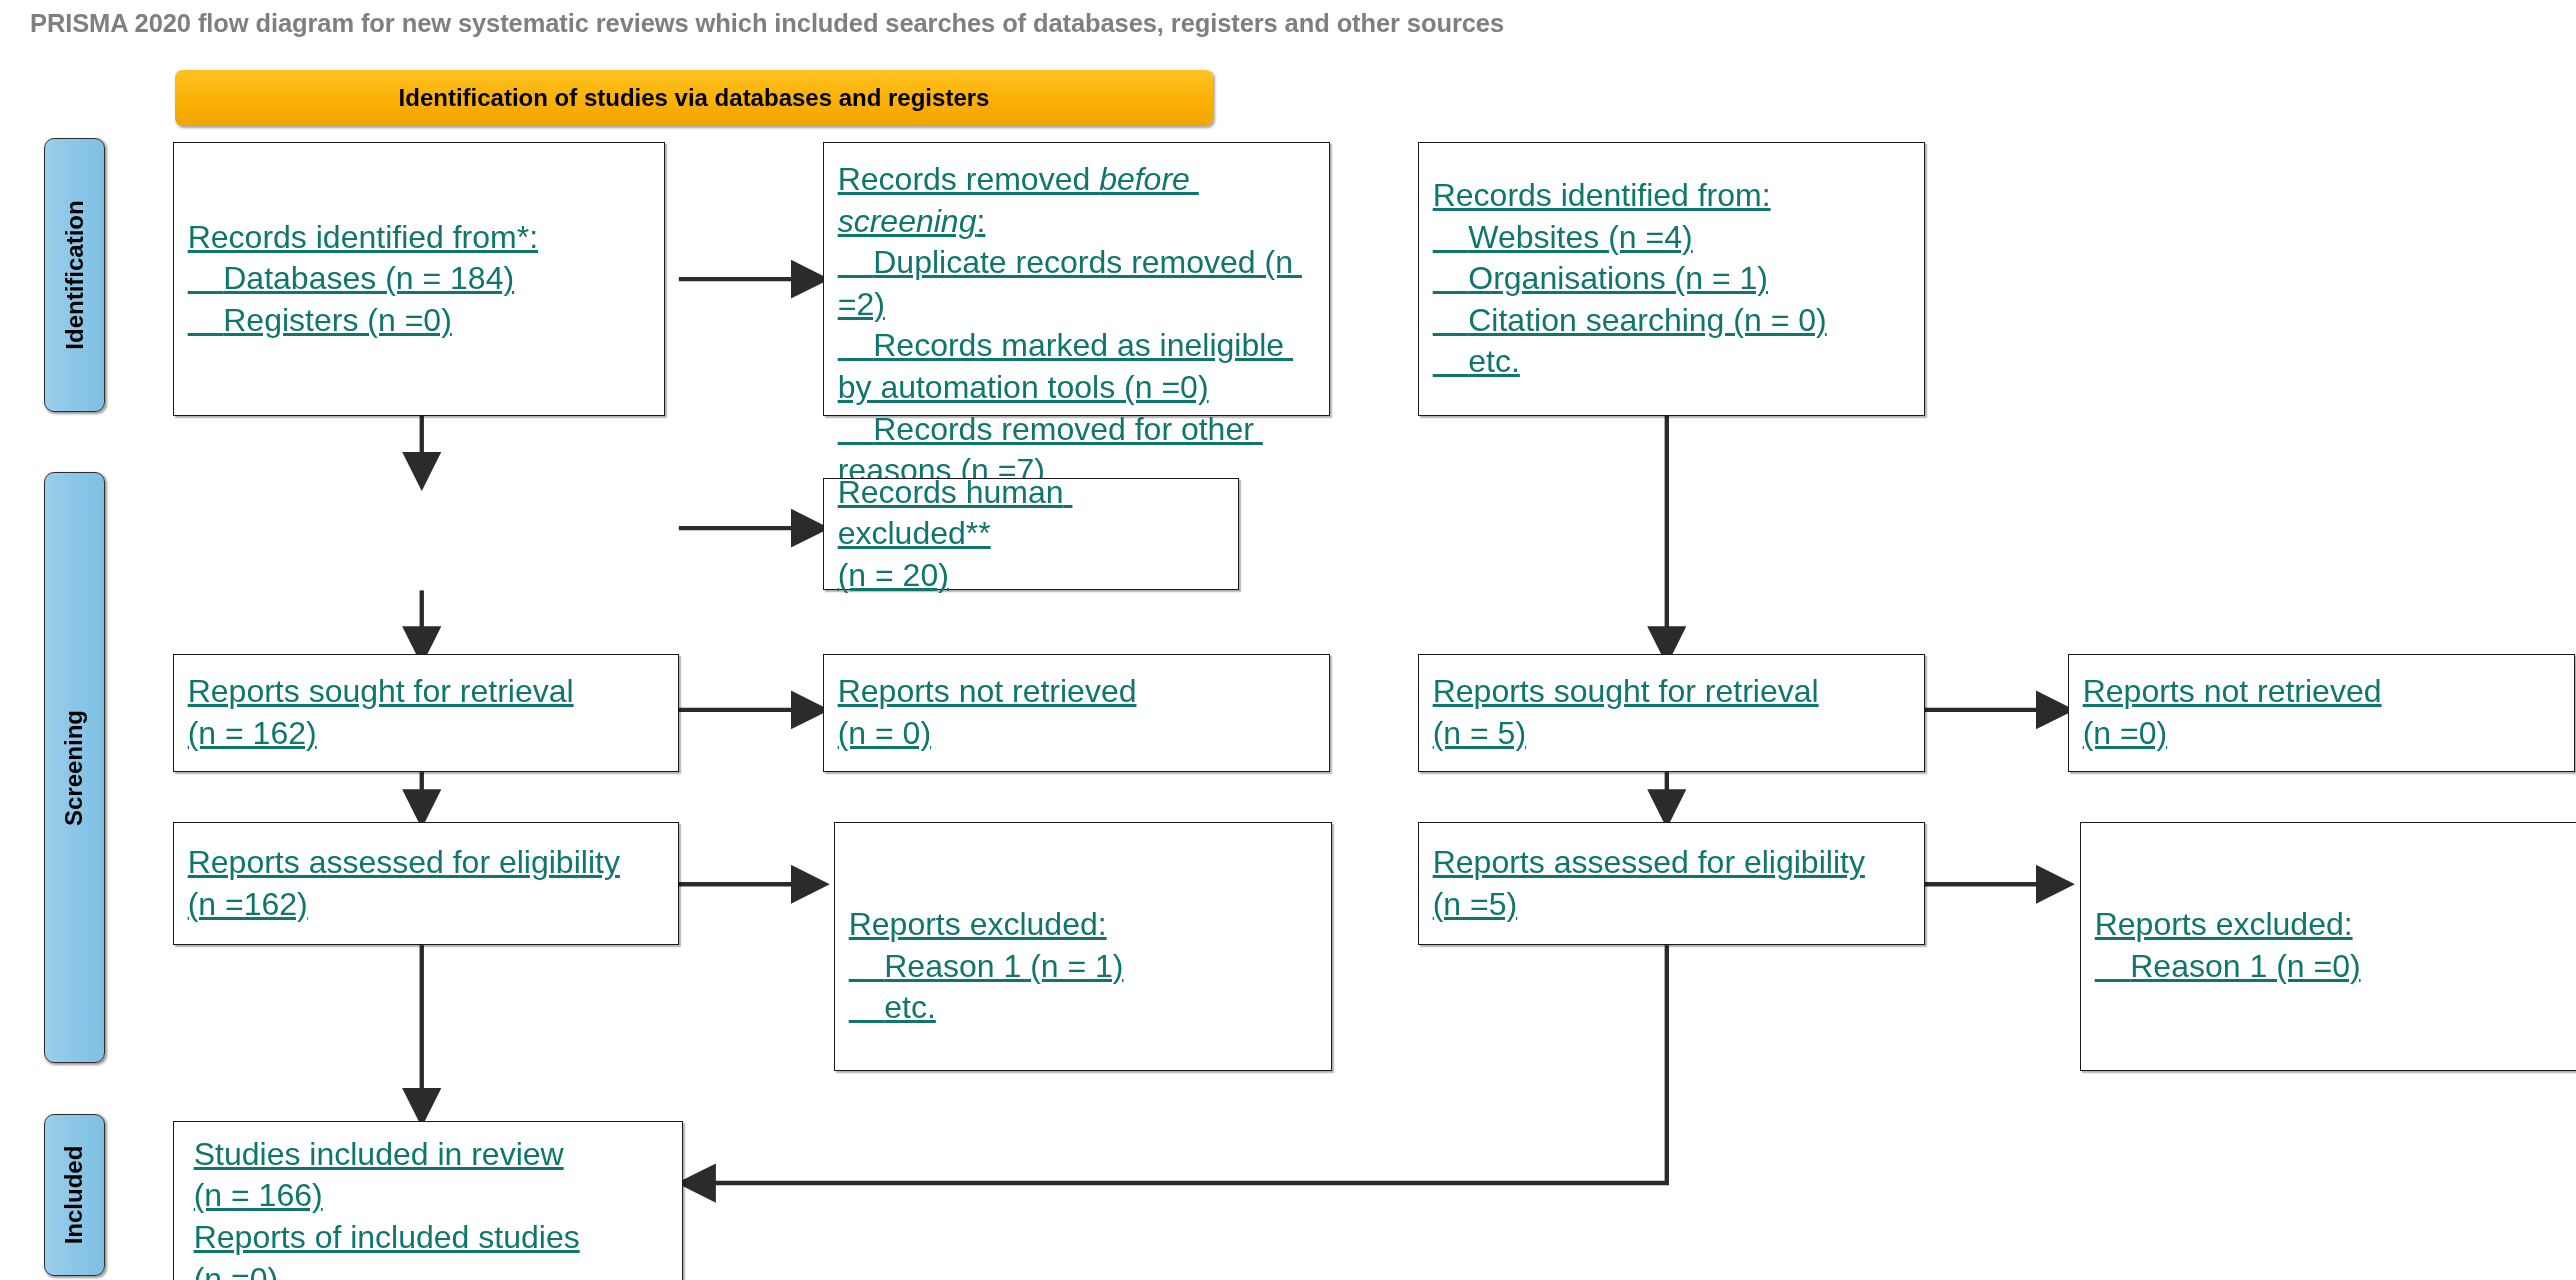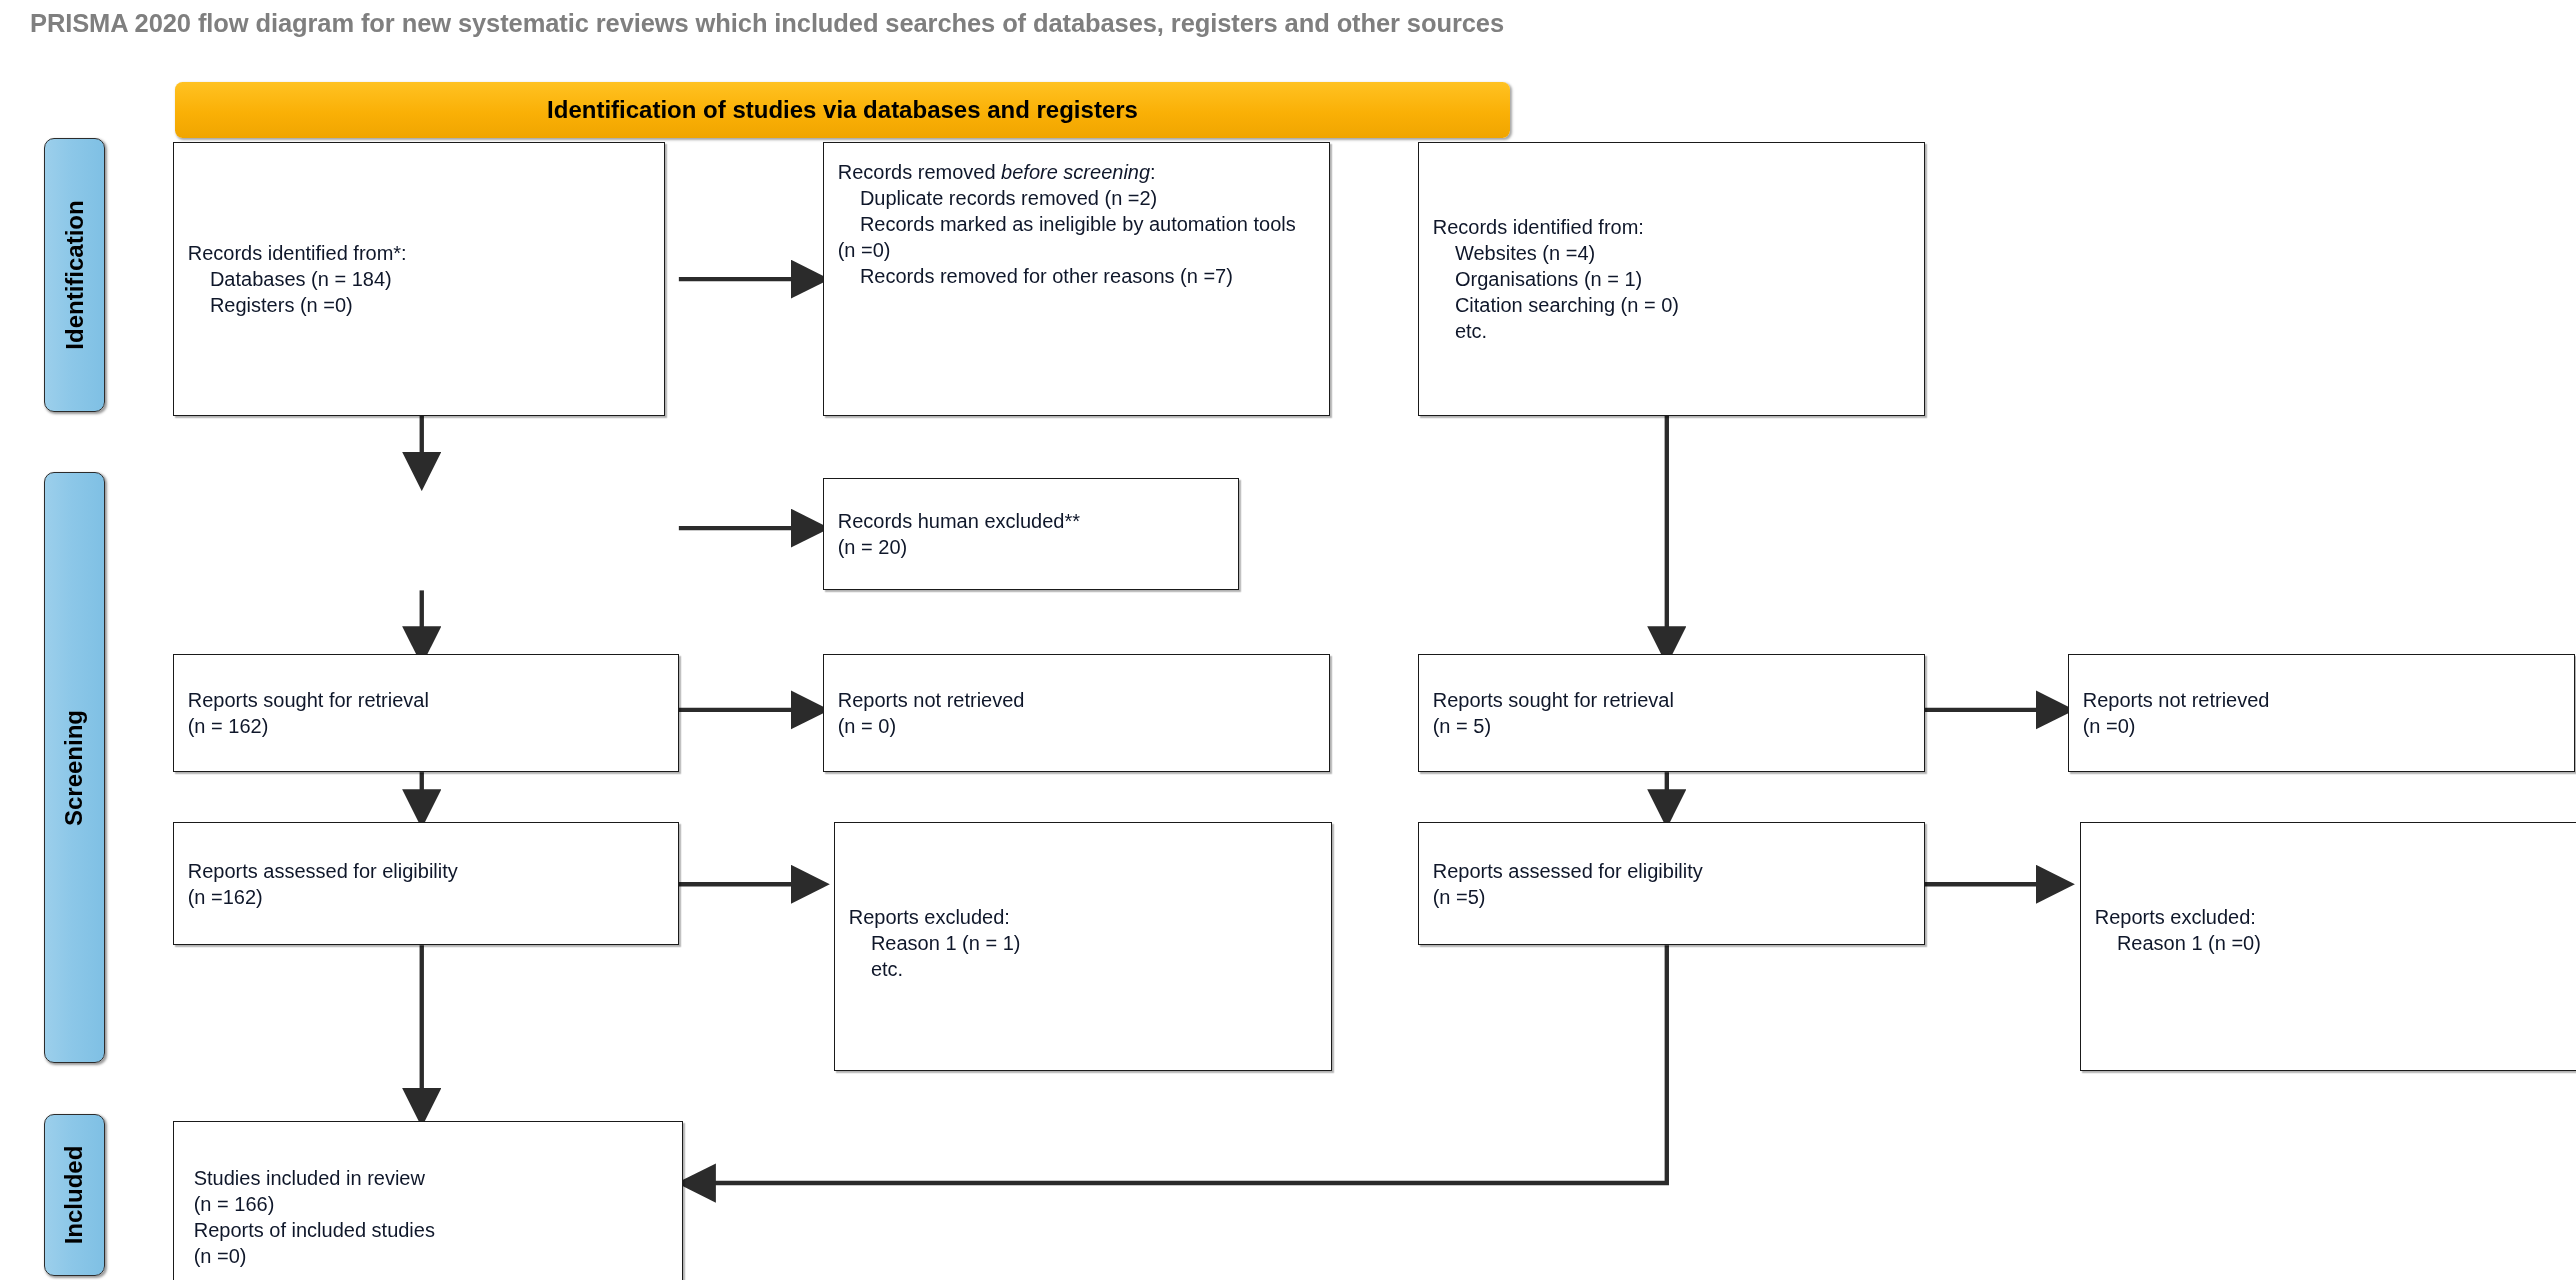--- a/index.html
+++ b/index.html
@@ -80,24 +80,25 @@
     box-shadow: 1.9px 1.9px 1.2px rgba(0,0,0,0.30);
     display: flex;
     flex-direction: column;
     justify-content: center;
   }
   .node.top-align {
     justify-content: flex-start;
   }
   .node-text {
     padding: 0 13.7px;
-    font-size: 20px;
+    font-size: 32px;
     line-height: 1.30;
-    color: #0f172a;
+    color: #0f766e;
     white-space: pre-wrap;
+    text-decoration: underline;
   }
   .node-text .ital { font-style: italic; }
   .node.pad-top .node-text { padding-top: 16px; }
 
   
   #connectors {
     position: absolute;
     left: 0;
     top: 0;
     width: 2576px;
@@ -105,21 +106,21 @@
     pointer-events: none;
   }
 </style>
 </head>
 <body>
 
 <div id="canvas">
 
   <div id="page-title">PRISMA 2020 flow diagram for new systematic reviews which included searches of databases, registers and other sources</div>
 
-  <div class="col-banner" style="left:161px; top:82px; width:1335px;">
+  <div class="col-banner" style="left:161px; top:70px; width:1038px;">
     <span>Identification of studies via databases and registers</span>
   </div>
 
 
   <div class="stage-bar" style="left:30px; top:138px; height:274px;">
     <span class="stage-bar-label">Identification</span>
   </div>
 
   <div class="stage-bar" style="left:30px; top:472px; height:591px;">
     <span class="stage-bar-label">Screening</span>

